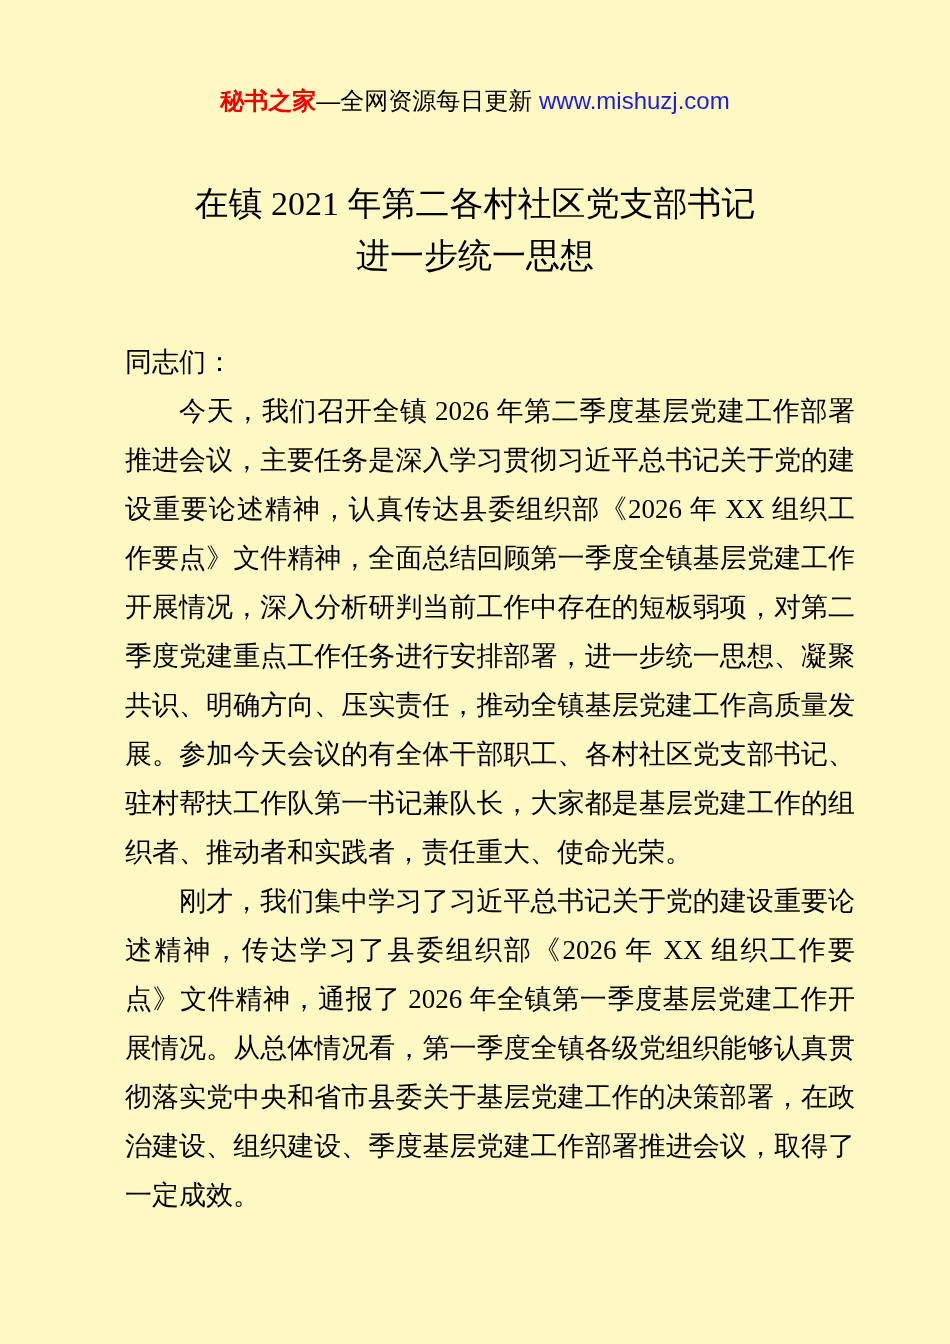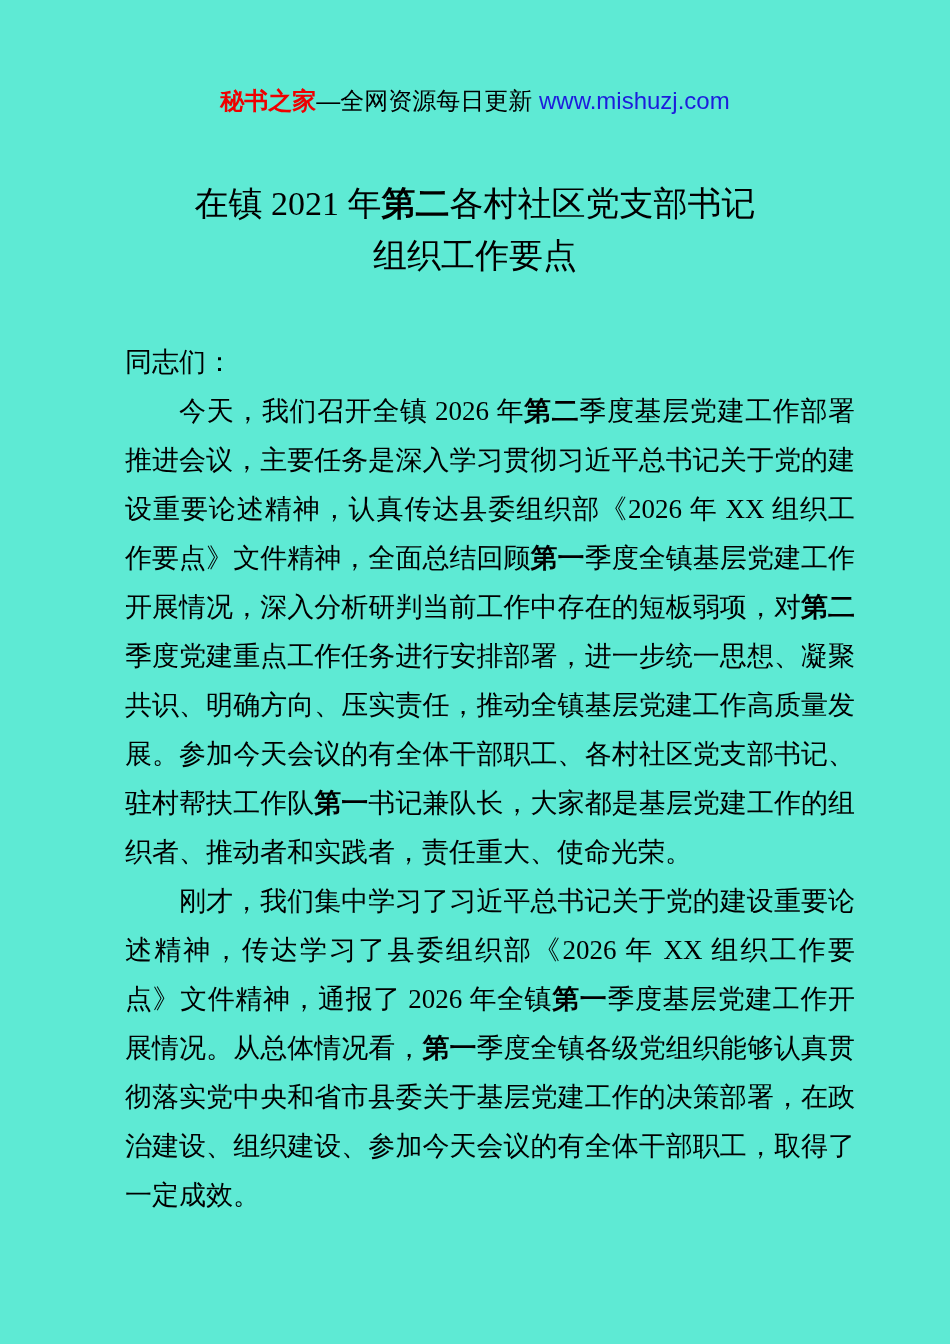--- a/index.html
+++ b/index.html
@@ -12,21 +12,21 @@
     height: 1344px;
     overflow: hidden;
     color: #000000;
     
     font-family: "Liberation Serif", sans-serif;
   }
   .page {
     width: 950px;
     height: 1344px;
     position: relative;
-    background: #5eead4;
+    background: #fef9c3;
   }
   .site-header {
     margin: 0;
     padding-top: 86px;
     text-align: center;
     font-family: "Liberation Sans", sans-serif;
     font-size: 24px;
     line-height: 30px;
     white-space: nowrap;
   }
@@ -50,37 +50,37 @@
     text-align: justify;
   }
   .doc-body p {
     margin: 0;
     padding: 0;
   }
   .doc-body p.indent {
     text-indent: 2em;
   }
   .run-bold {
-    font-weight: bold;
+    font-weight: normal;
     margin-top: 24px;
   }
 </style>
 </head>
 <body>
 
 <div class="page">
 
   <div class="site-header">
     <span class="brand" style="color: rgb(238, 0, 0);">秘书之家</span><span class="tagline" style="color: rgb(0, 0, 0);">—全网资源每日更新 </span><span class="url" style="color: rgb(28, 28, 220);">www.mishuzj.com</span>
   </div>
 
   <h1 class="doc-title">
       <span class="title-line"><span>在镇 2021 年</span><span class="run-bold">第二</span><span>各村社区党支部书记</span></span>
-      <span class="title-line"><span>组织工作要点</span></span>
+      <span class="title-line"><span>进一步统一思想</span></span>
     </h1>
 
   <div class="doc-body">
       <p><span>同志们：</span></p>
       <p class="indent"><span>今天，我们召开全镇 2026 年</span><span class="run-bold">第二</span><span>季度基层党建工作部署推进会议，主要任务是深入学习贯彻习近平总书记关于党的建设重要论述精神，认真传达县委组织部《2026 年 XX 组织工作要点》文件精神，全面总结回顾</span><span class="run-bold">第一</span><span>季度全镇基层党建工作开展情况，深入分析研判当前工作中存在的短板弱项，对</span><span class="run-bold">第二</span><span>季度党建重点工作任务进行安排部署，进一步统一思想、凝聚共识、明确方向、压实责任，推动全镇基层党建工作高质量发展。参加今天会议的有全体干部职工、各村社区党支部书记、驻村帮扶工作队</span><span class="run-bold">第一</span><span>书记兼队长，大家都是基层党建工作的组织者、推动者和实践者，责任重大、使命光荣。</span></p>
-      <p class="indent"><span>刚才，我们集中学习了习近平总书记关于党的建设重要论述精神，传达学习了县委组织部《2026 年 XX 组织工作要点》文件精神，通报了 2026 年全镇</span><span class="run-bold">第一</span><span>季度基层党建工作开展情况。从总体情况看，</span><span class="run-bold">第一</span><span>季度全镇各级党组织能够认真贯彻落实党中央和省市县委关于基层党建工作的决策部署，在政治建设、组织建设、参加今天会议的有全体干部职工，取得了一定成效。</span></p>
+      <p class="indent"><span>刚才，我们集中学习了习近平总书记关于党的建设重要论述精神，传达学习了县委组织部《2026 年 XX 组织工作要点》文件精神，通报了 2026 年全镇</span><span class="run-bold">第一</span><span>季度基层党建工作开展情况。从总体情况看，</span><span class="run-bold">第一</span><span>季度全镇各级党组织能够认真贯彻落实党中央和省市县委关于基层党建工作的决策部署，在政治建设、组织建设、季度基层党建工作部署推进会议，取得了一定成效。</span></p>
     </div>
 
 </div>
 
 </body></html>

